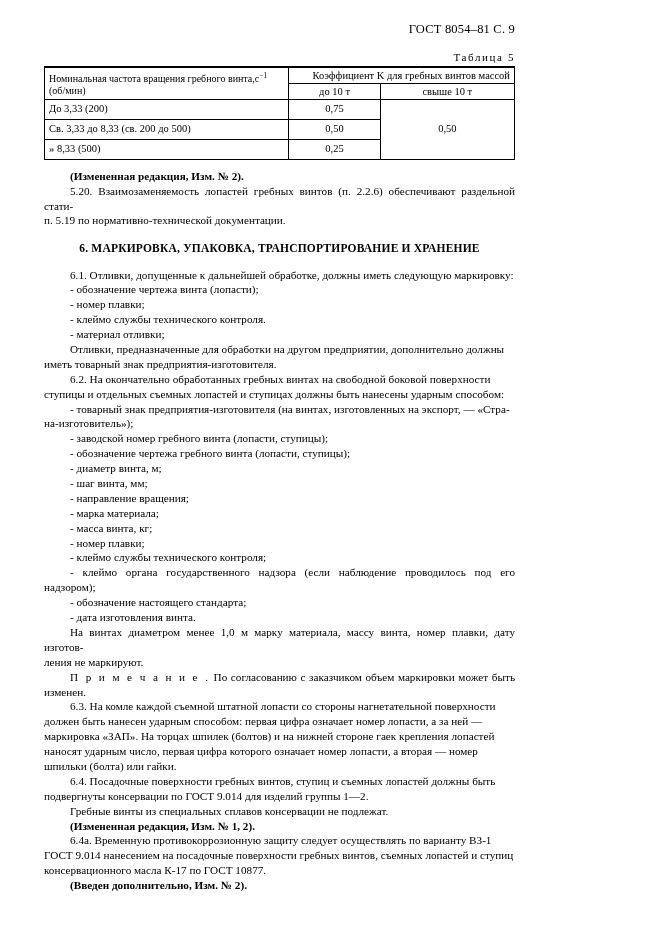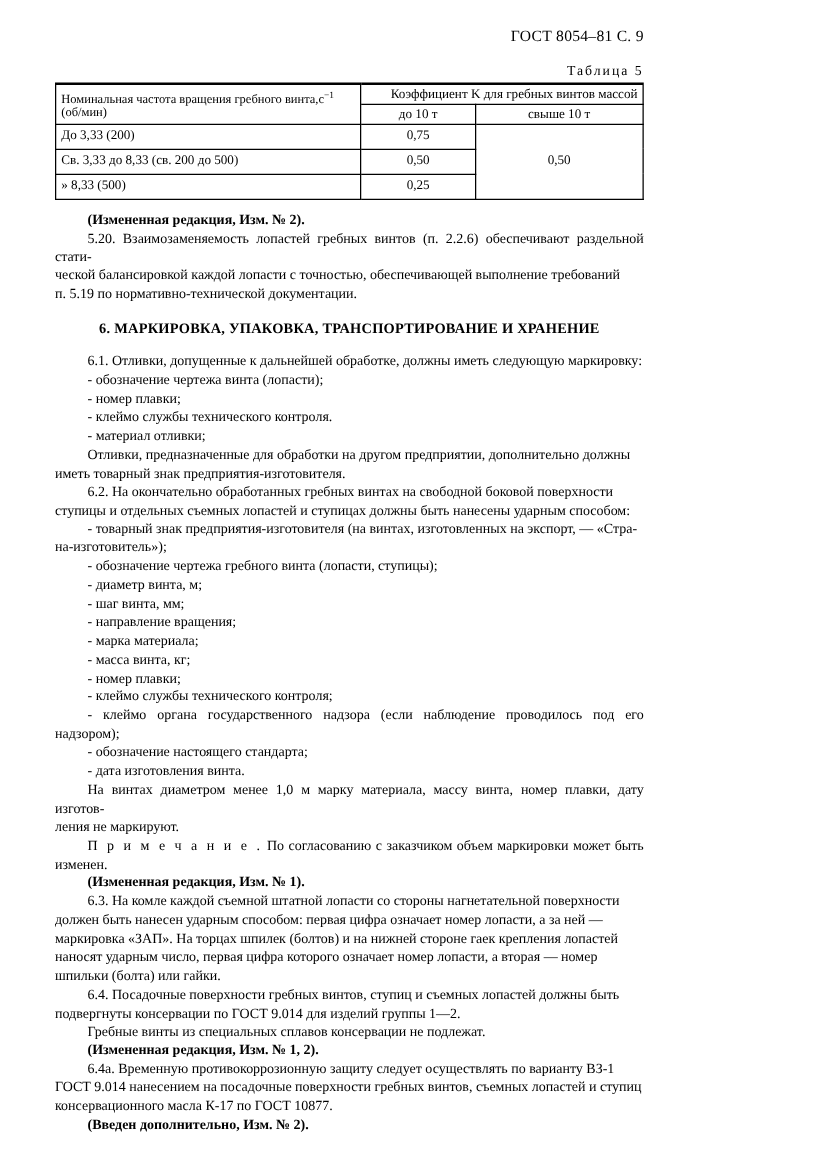--- a/index.html
+++ b/index.html
@@ -156,54 +156,53 @@
       <td class="cell-left">»     8,33 (500)</td>
       <td class="cell-num">0,25</td>
     </tr>
   </tbody>
     </table>
 
   <div class="content">
 
     <p class="bold">(Измененная редакция, Изм. № 2).</p>
     <p>5.20.  Взаимозаменяемость лопастей гребных винтов (п. 2.2.6) обеспечивают раздельной стати-</p>
-    <p class="noindent">ческой балансировкой каждой лопасти с точностью, обеспечивающей выполнение требований</p>
     <p class="noindent">п. 5.19 по нормативно-технической документации.</p>
 
     <div class="section-title">6.  МАРКИРОВКА, УПАКОВКА, ТРАНСПОРТИРОВАНИЕ И ХРАНЕНИЕ</div>
 
     <p>6.1.  Отливки, допущенные к дальнейшей обработке, должны иметь следующую маркировку:</p>
     <p class="dash">- обозначение чертежа винта (лопасти);</p>
     <p class="dash">- номер плавки;</p>
     <p class="dash">- клеймо службы технического контроля.</p>
     <p class="dash">- материал отливки;</p>
     <p>Отливки, предназначенные для обработки на другом предприятии, дополнительно должны</p>
     <p class="noindent">иметь товарный знак предприятия-изготовителя.</p>
 
     <p>6.2.  На окончательно обработанных гребных винтах на свободной боковой поверхности</p>
     <p class="noindent">ступицы и отдельных съемных лопастей и ступицах должны быть нанесены ударным способом:</p>
     <p class="dash">- товарный знак предприятия-изготовителя (на винтах, изготовленных на экспорт, — «Стра-</p>
     <p class="noindent">на-изготовитель»);</p>
+    <p class="dash">- заводской номер гребного винта (лопасти, ступицы);</p>
     <p class="dash">- обозначение чертежа гребного винта (лопасти, ступицы);</p>
     <p class="dash">- диаметр винта, м;</p>
     <p class="dash">- шаг винта, мм;</p>
     <p class="dash">- направление вращения;</p>
     <p class="dash">- марка материала;</p>
     <p class="dash">- масса винта, кг;</p>
     <p class="dash">- номер плавки;</p>
     <p class="dash">- клеймо службы технического контроля;</p>
     <p class="dash">- клеймо органа государственного надзора (если наблюдение проводилось под его надзором);</p>
     <p class="dash">- обозначение настоящего стандарта;</p>
     <p class="dash">- дата изготовления винта.</p>
     <p>На винтах диаметром менее 1,0 м марку материала, массу винта, номер плавки, дату изготов-</p>
     <p class="noindent">ления не маркируют.</p>
 
     <p class="note mt6"><span class="spaced">П р и м е ч а н и е .</span><span>  По согласованию с заказчиком объем маркировки может быть изменен.</span></p>
 
-    <p class="bold mt6">(Измененная редакция, Изм. № 1).</p>
 
     <p>6.3.  На комле каждой съемной штатной лопасти со стороны нагнетательной поверхности</p>
     <p class="noindent">должен быть нанесен ударным способом: первая цифра означает номер лопасти, а за ней —</p>
     <p class="noindent">маркировка «ЗАП». На торцах шпилек (болтов) и на нижней стороне гаек крепления лопастей</p>
     <p class="noindent">наносят ударным число, первая цифра которого означает номер лопасти, а вторая — номер</p>
     <p class="noindent">шпильки (болта) или гайки.</p>
 
     <p>6.4.  Посадочные поверхности гребных винтов, ступиц и съемных лопастей должны быть</p>
     <p class="noindent">подвергнуты консервации по ГОСТ 9.014 для изделий группы 1—2.</p>
     <p>Гребные винты из специальных сплавов консервации не подлежат.</p>

